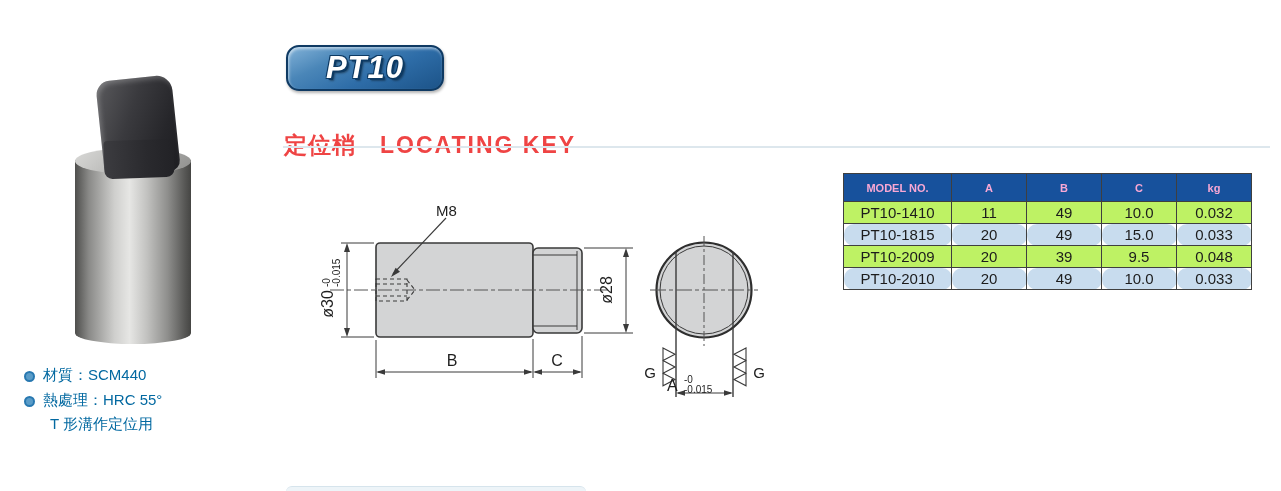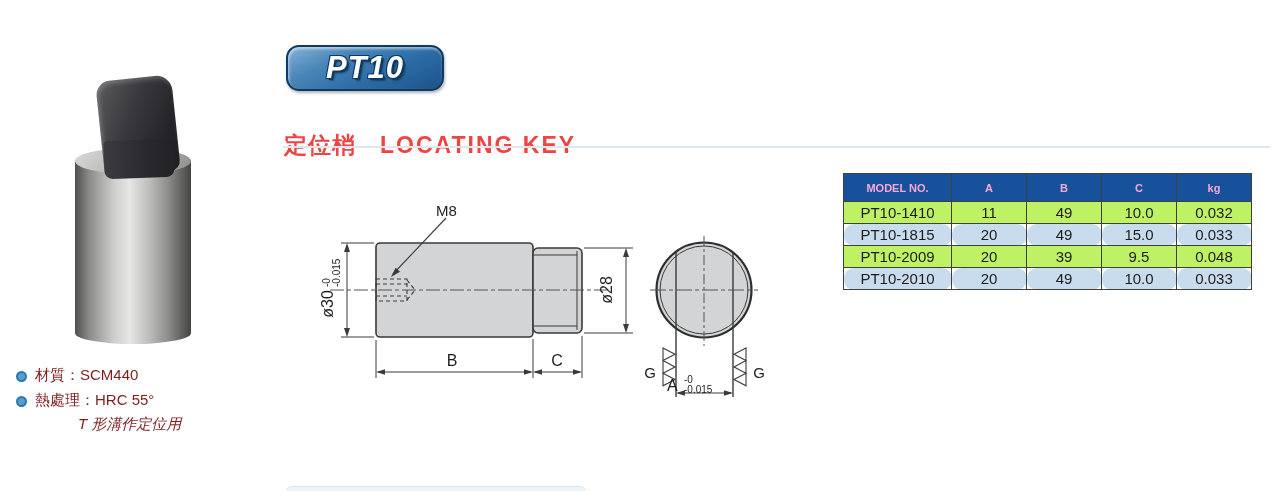--- a/index.html
+++ b/index.html
@@ -41,27 +41,27 @@
   .badge span{
     font-size:31px;font-weight:bold;font-style:italic;color:#ffffff;letter-spacing:1px;
     text-shadow:-1px -1px 0 #0d3a63,1px -1px 0 #0d3a63,-1px 1px 0 #0d3a63,2px 2px 0 #0d3a63,3px 3px 2px rgba(0,0,0,0.35);
   }
   
   .title{position:absolute;left:284px;top:102px;display:flex;align-items:baseline;gap:24px;color:#ef4444;margin-top:28px;}
   .title .zh{font-size:23px;font-weight:bold;letter-spacing:1px;}
   .title .en{font-size:23px;font-weight:bold;letter-spacing:2px;}
   .title-rule{position:absolute;left:283px;top:146px;width:998px;height:2px;background:#dde7ed;}
   
-  .notes{position:absolute;left:16px;top:366px;font-size:15px;color:#7f1d1d;}
+  .notes{position:absolute;left:24px;top:366px;font-size:15px;color:#0369a1;}
   .note-row{display:flex;align-items:flex-start;margin-bottom:7px;line-height:18px;}
   .bullet{
     flex:0 0 auto;width:7px;height:7px;border-radius:50%;margin:5px 8px 0 0;
     background:#5a9cc8;border:2px solid var(--bullet-blue,#2878b0);
   }
-  .note-cont{margin-left:62px;line-height:18px;margin-top:-1px;font-style:italic;}
+  .note-cont{margin-left:26px;line-height:18px;margin-top:-1px;}
   
   .spec-table{
     position:absolute;left:843px;top:173px;border-collapse:collapse;
     font-size:15px;color:#1c1c1c;table-layout:fixed;
   }
   .spec-table th,.spec-table td{border:1px solid #3f3f3f;text-align:center;padding:0;}
   .spec-table th{
     background:var(--header-blue,#17519c);color:#f9a8d4;font-weight:bold;font-size:11px;height:27px;
   }
   .spec-table td{height:21px;background:#bef264;}

